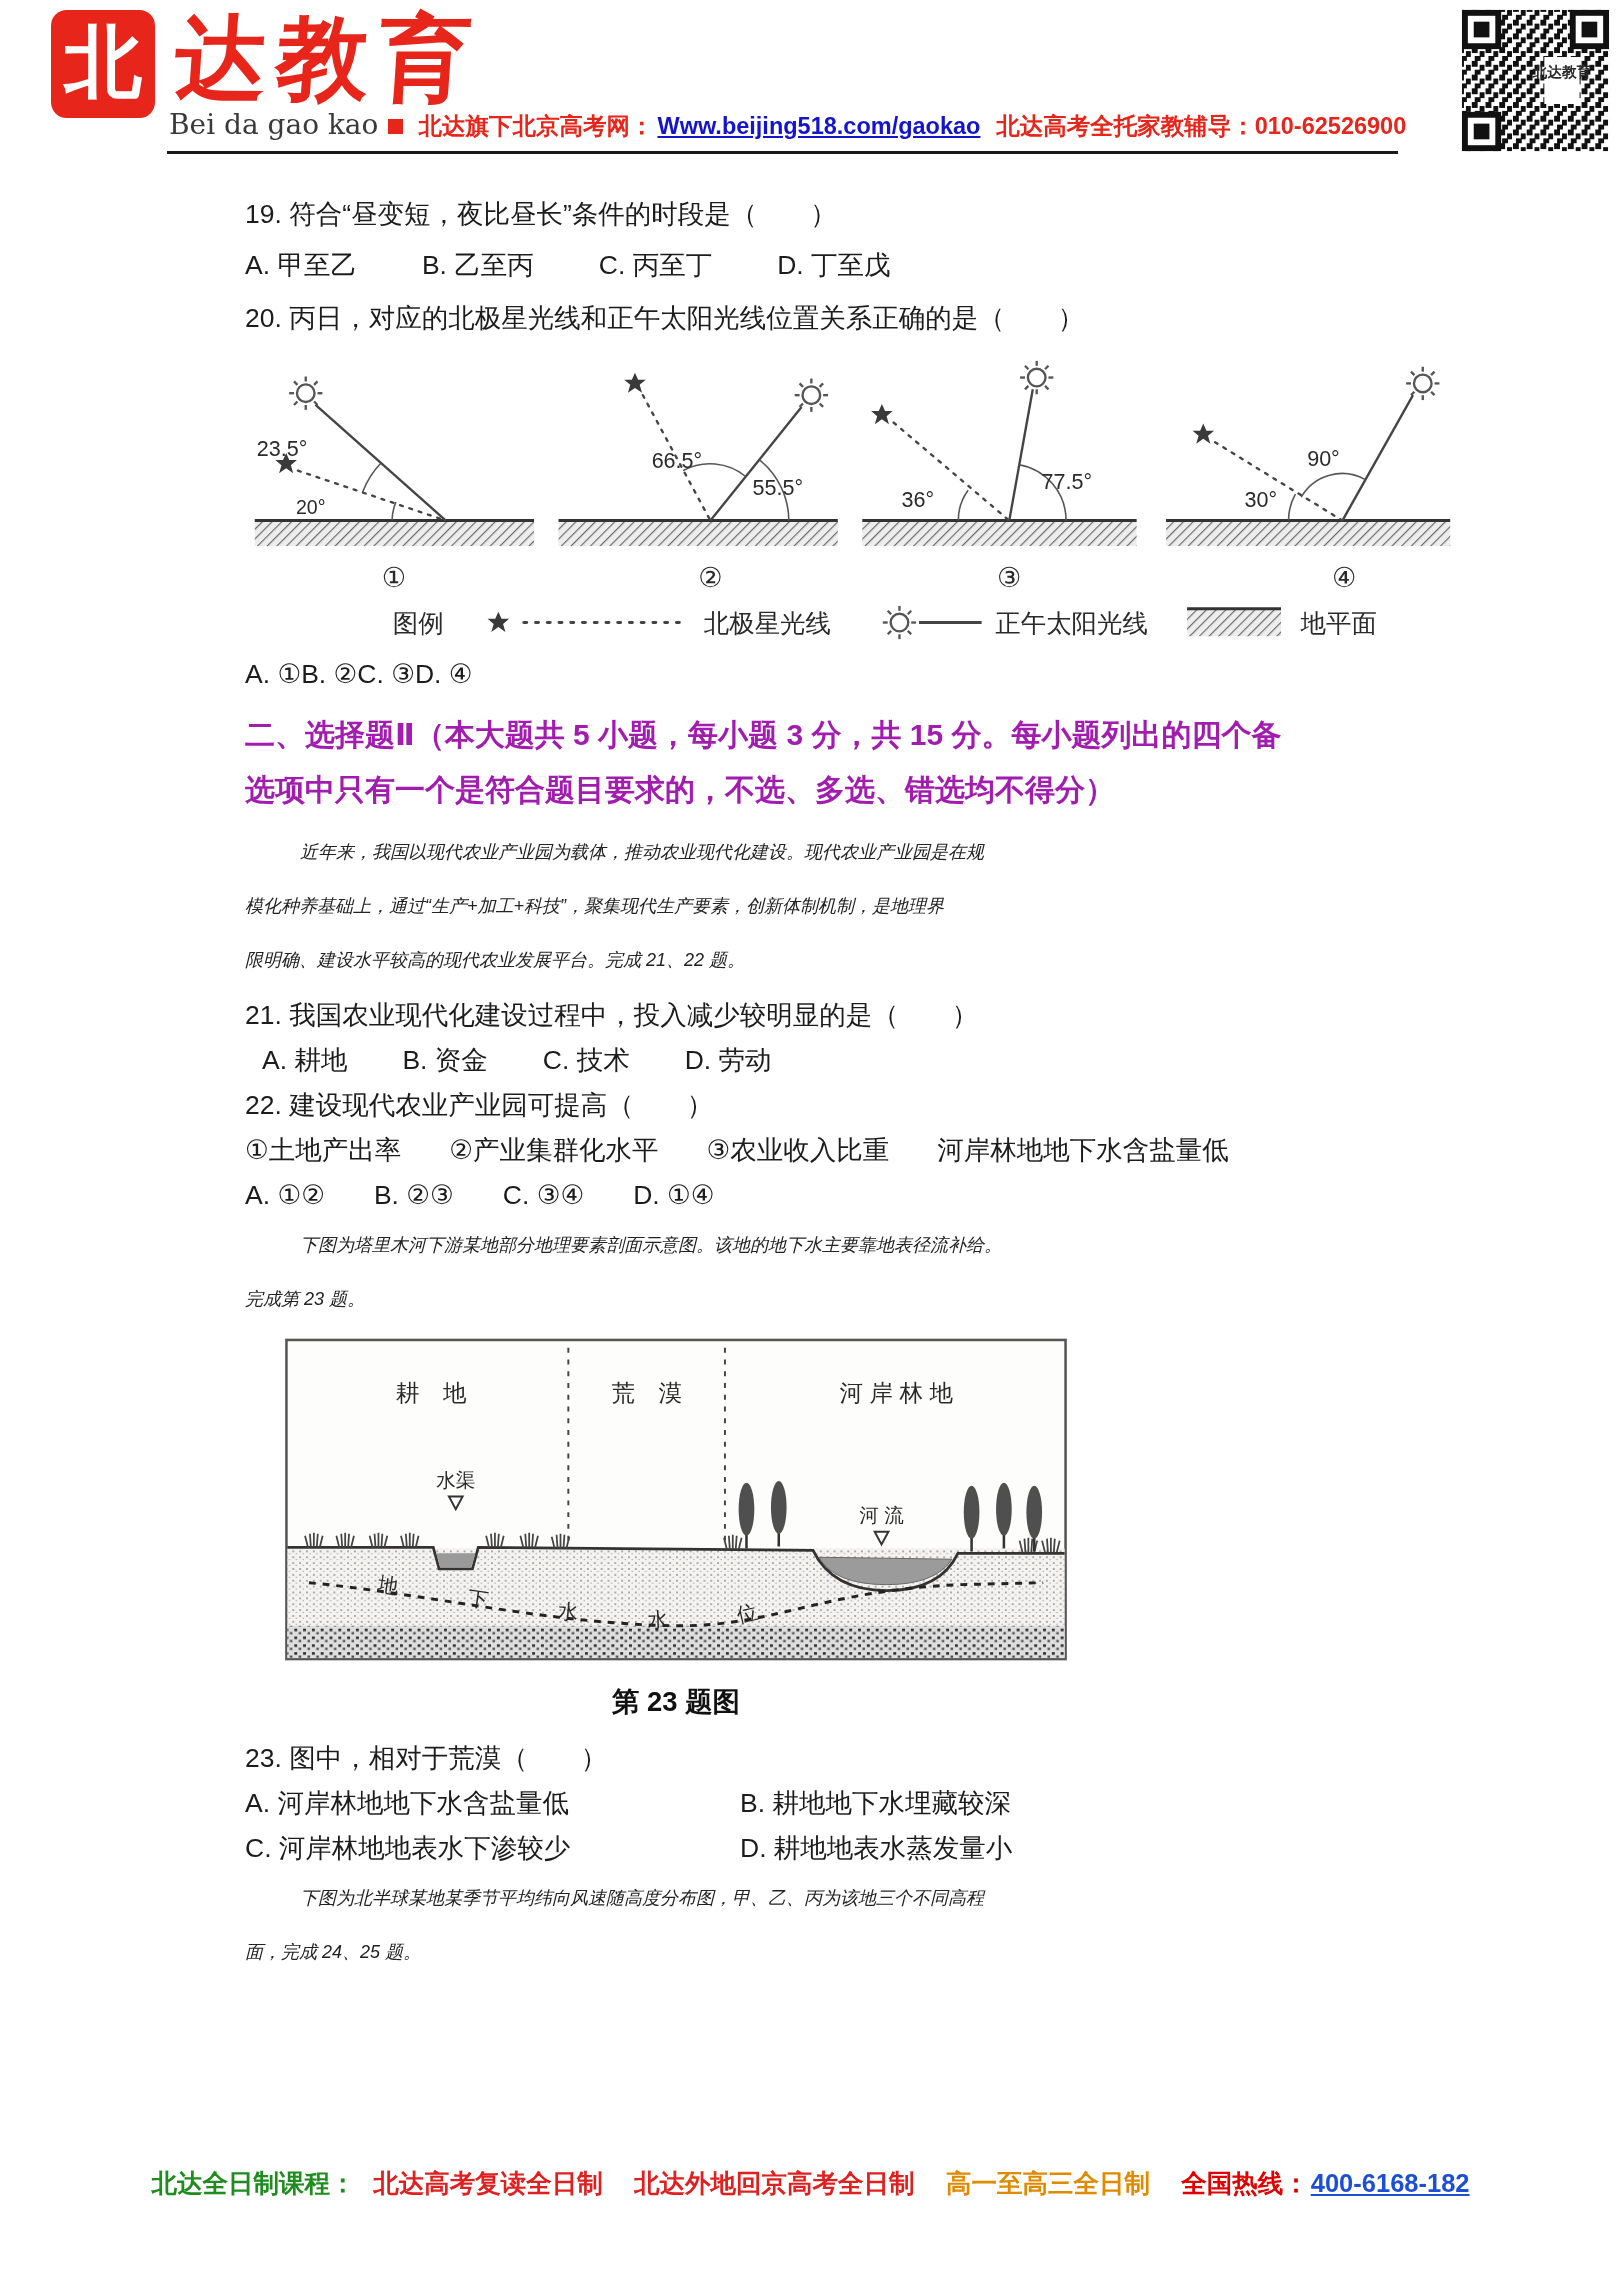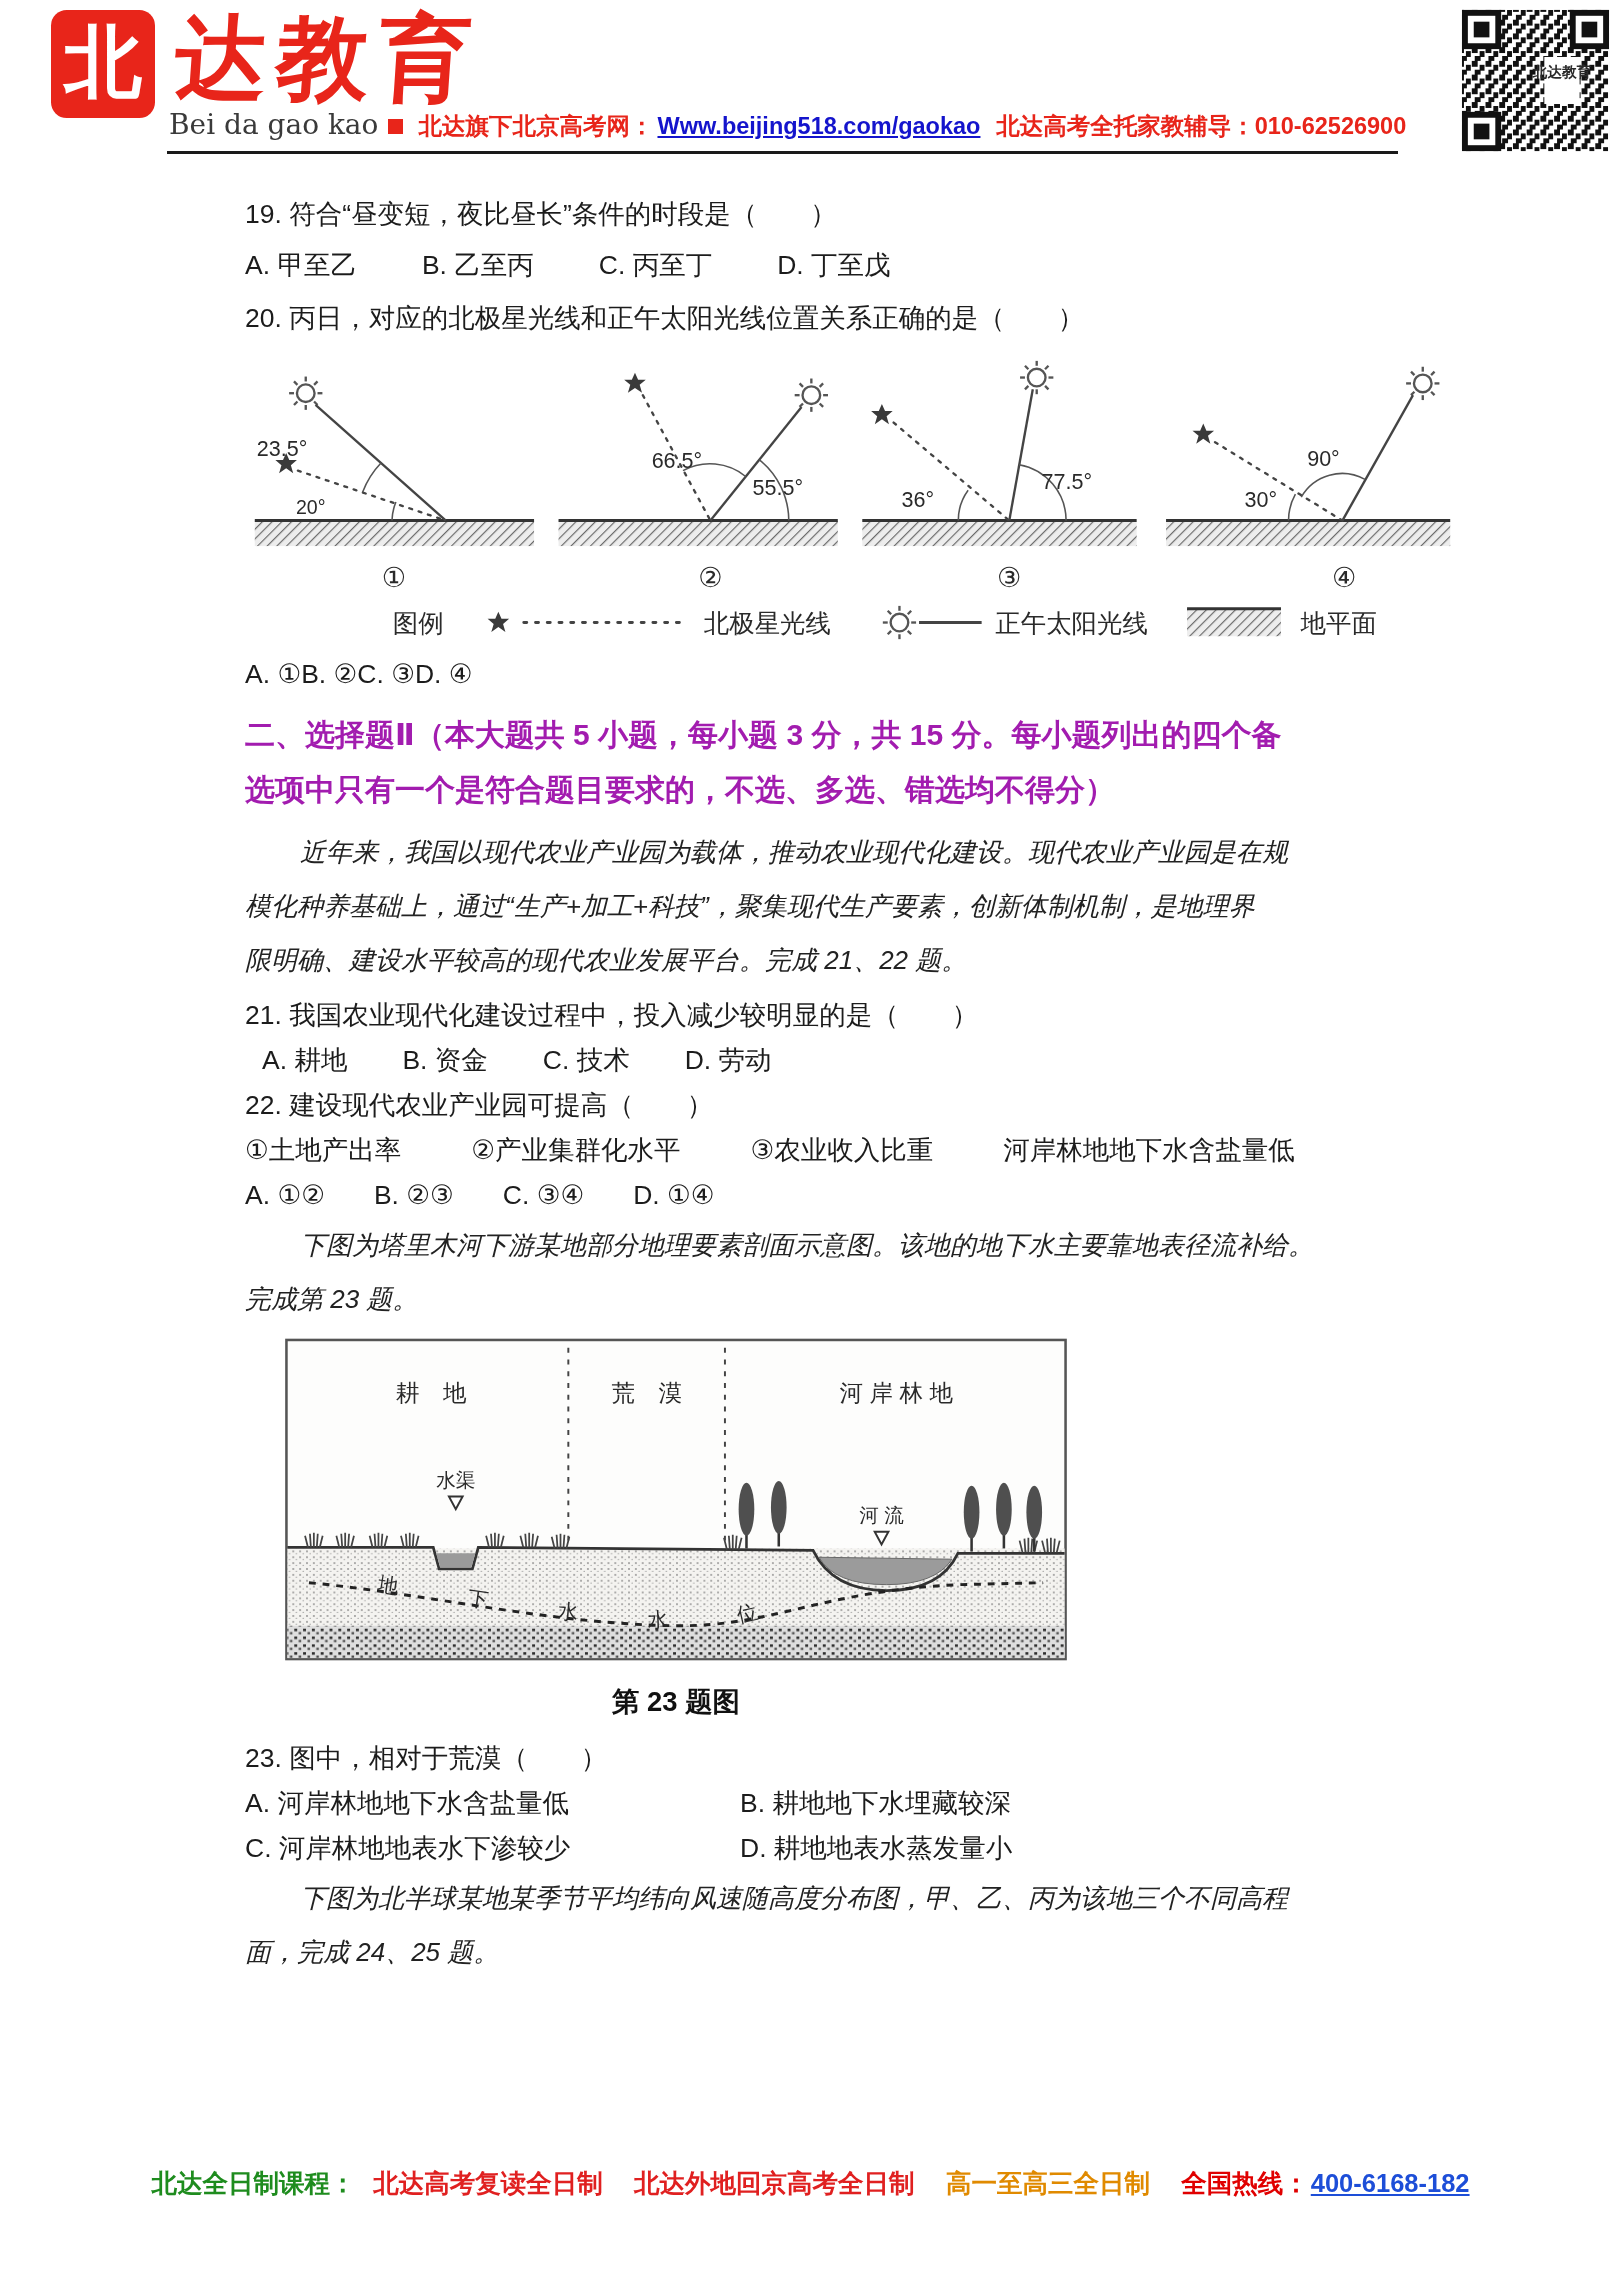--- a/index.html
+++ b/index.html
@@ -20,25 +20,25 @@
   .rule{position:absolute;left:167px;right:223px;top:151px;height:2.9px;background:#1a1a1a;}
   .qr{position:absolute;right:7.8px;top:5.9px;}
   
   .content{position:absolute;left:245px;top:192px;width:1225px;}
   .line{font-size:26.5px;line-height:45px;}
   .opts{display:flex;font-size:26.5px;line-height:45px;}
   .g66{column-gap:65px;}
   .g52{}
   .g56{column-gap:55px;margin-left:17px;}
   .g62{column-gap:49px;}
-  .g46{column-gap:70px;}
+  .g46{column-gap:48px;}
   .w505{width:495px;flex:none;}
   .heading{font-size:30px;font-weight:bold;color:#a21caf;line-height:55px;}
   .mt6{margin-top:5.9px;}.mt8{margin-top:7.8px;}.mt10{margin-top:9.8px;}.mt14{margin-top:13.7px;}
-  .kai{font-size:26px;font-style:italic;line-height:54px;color:#222;}
+  .kai{font-size:18px;font-style:italic;line-height:54px;color:#222;}
   .indent{padding-left:55px;}
   .sun-diagram{display:block;margin-top:13.7px;}
   .legend-svg{display:block;margin-top:2px;}
   .fig23{display:block;margin-left:39px;margin-top:11.8px;}
   .fig-caption{width:784px;margin-left:39px;text-align:center;font-size:27.4px;font-weight:bold;
         line-height:43px;margin-top:19px;color:#111;}
   svg text{font-family:"Liberation Sans","DejaVu Sans",sans-serif;fill:#2a2a2a;}
   
   .footer{position:absolute;left:0;right:0;top:2166px;text-align:center;font-size:25.5px;
         font-weight:bold;white-space:nowrap;}

